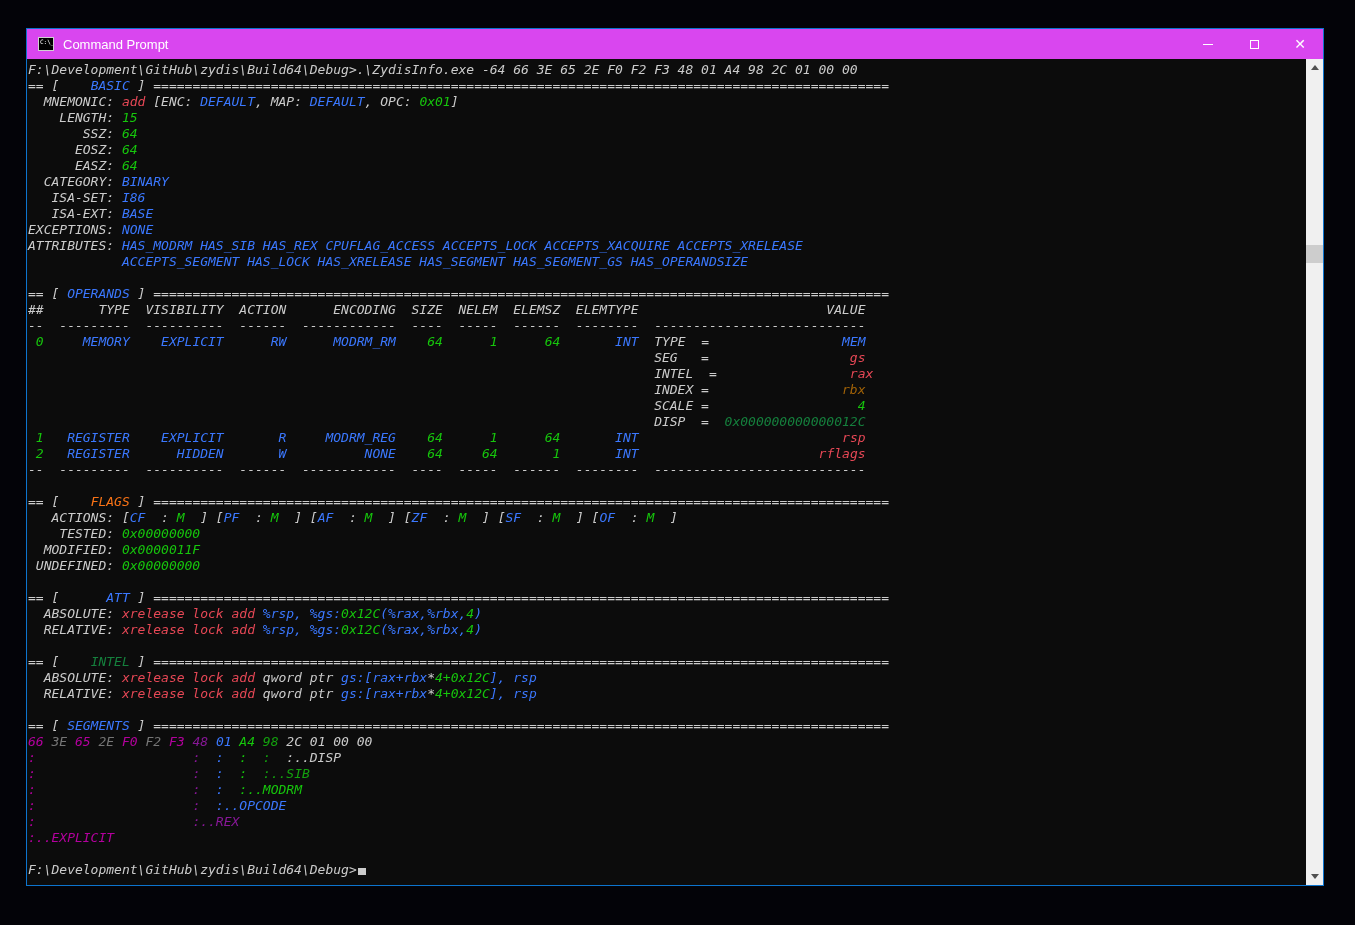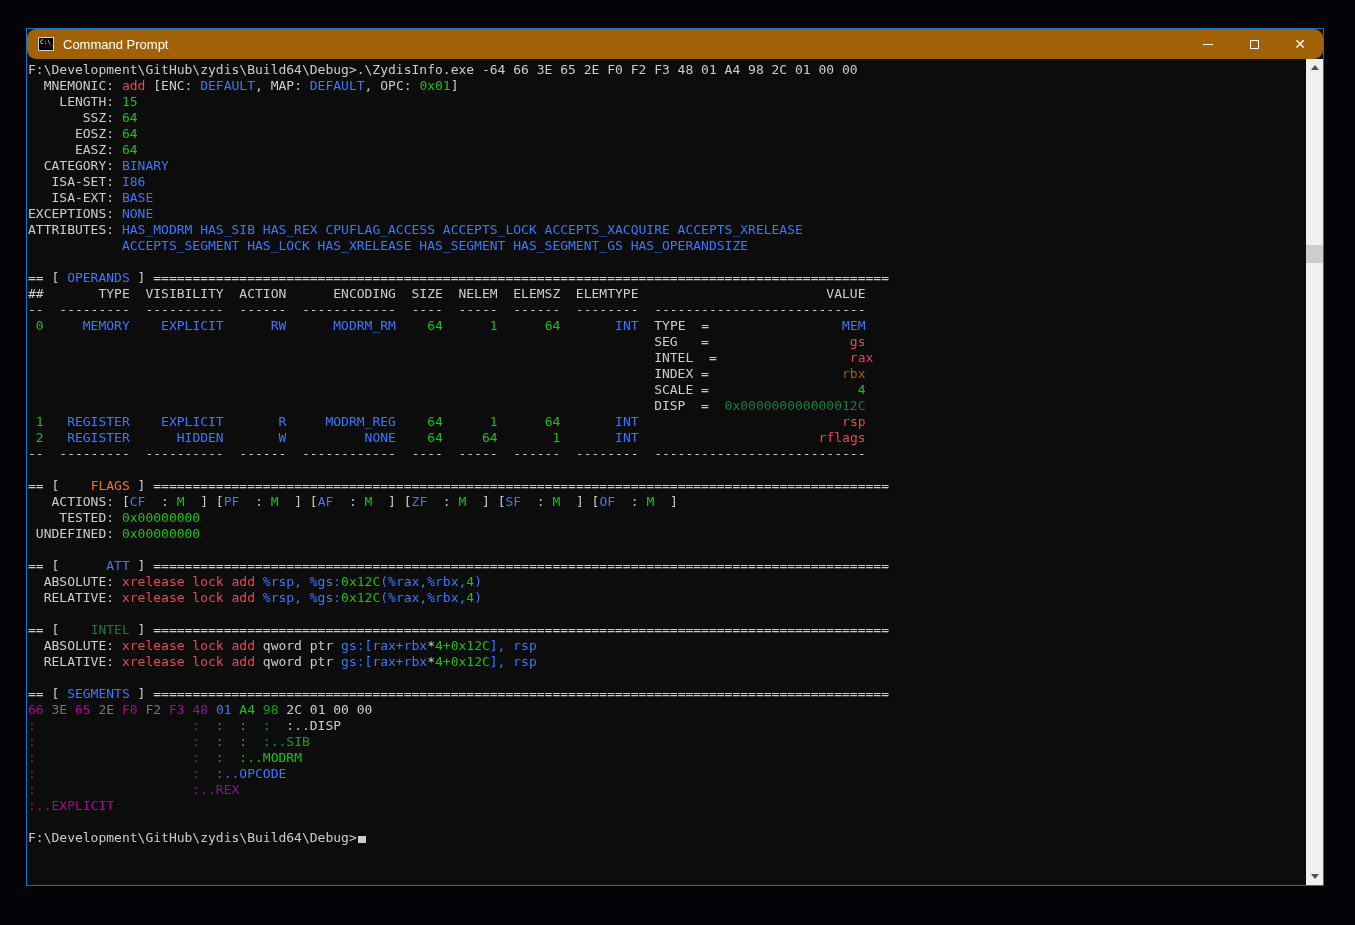--- a/index.html
+++ b/index.html
@@ -13,22 +13,22 @@
   .window {
     position:absolute; left:26px; top:28px;
     width:1298px; height:858px;
     background:#0C0C0C;
     border:1px solid #0D74CE;
     box-sizing:border-box;
     display:flex; flex-direction:column;
   }
   .titlebar {
     flex:0 0 30px; height:30px;
-    background:#a16207;
-    display:flex; align-items:center;border-radius:9px;
+    background:#d946ef;
+    display:flex; align-items:center;
   }
   .app-icon {
     width:16px; height:14px;
     margin-left:11px;
     background:#000;
     border:1px solid #cfcfcf;
     box-sizing:border-box;
     color:#fff;
     font-size:6px; line-height:6px;
     padding-top:1px; padding-left:1px;
@@ -51,21 +51,21 @@
   .max-box { width:9px; height:9px; border:1px solid #ffffff; box-sizing:border-box; }
   .close-glyph { font:14px "DejaVu Sans", sans-serif; color:#fff; }
   .winbody { flex:1; display:flex; min-height:0; }
   .console {
     flex:1;
     padding:3px 0 0 1px;
     font:13px/16px "DejaVu Sans Mono", monospace;
     color:#CCCCCC;
     overflow:hidden;
   }
-  .line { height:16px; white-space:pre; }
+  .line { height:16px; white-space:pre;font-style:italic; }
   .cursor {
     display:inline-block;
     width:8px; height:7px;
     background:#CCCCCC;
     vertical-align:-1px;
     margin-left:1px;
   }
   .scrollbar {
     flex:0 0 17px;
     background:#F0F0F0;
@@ -110,20 +110,21 @@
         <span class="max-box"></span>
       </div>
       <div class="ctrl">
         <span class="close-glyph">✕</span>
       </div>
     </div>
   </div>
   <div class="winbody">
     <div class="console">
         <div class="line"><span style="color: rgb(204, 204, 204);">F:\Development\GitHub\zydis\Build64\Debug&gt;.\ZydisInfo.exe -64 66 3E 65 2E F0 F2 F3 48 01 A4 98 2C 01 00 00</span></div>
+        <div class="line"><span style="color: rgb(204, 204, 204);">== [    </span><span style="color: rgb(59, 120, 255);">BASIC</span><span style="color: rgb(204, 204, 204);"> ] ==============================================================================================</span></div>
         <div class="line"><span style="color: rgb(204, 204, 204);">  MNEMONIC: </span><span style="color: rgb(231, 72, 86);">add</span><span style="color: rgb(204, 204, 204);"> [ENC: </span><span style="color: rgb(59, 120, 255);">DEFAULT</span><span style="color: rgb(204, 204, 204);">, MAP: </span><span style="color: rgb(59, 120, 255);">DEFAULT</span><span style="color: rgb(204, 204, 204);">, OPC: </span><span style="color: rgb(22, 198, 12);">0x01</span><span style="color: rgb(204, 204, 204);">]</span></div>
         <div class="line"><span style="color: rgb(204, 204, 204);">    LENGTH: </span><span style="color: rgb(22, 198, 12);">15</span></div>
         <div class="line"><span style="color: rgb(204, 204, 204);">       SSZ: </span><span style="color: rgb(22, 198, 12);">64</span></div>
         <div class="line"><span style="color: rgb(204, 204, 204);">      EOSZ: </span><span style="color: rgb(22, 198, 12);">64</span></div>
         <div class="line"><span style="color: rgb(204, 204, 204);">      EASZ: </span><span style="color: rgb(22, 198, 12);">64</span></div>
         <div class="line"><span style="color: rgb(204, 204, 204);">  CATEGORY: </span><span style="color: rgb(59, 120, 255);">BINARY</span></div>
         <div class="line"><span style="color: rgb(204, 204, 204);">   ISA-SET: </span><span style="color: rgb(59, 120, 255);">I86</span></div>
         <div class="line"><span style="color: rgb(204, 204, 204);">   ISA-EXT: </span><span style="color: rgb(59, 120, 255);">BASE</span></div>
         <div class="line"><span style="color: rgb(204, 204, 204);">EXCEPTIONS: </span><span style="color: rgb(59, 120, 255);">NONE</span></div>
         <div class="line"><span style="color: rgb(204, 204, 204);">ATTRIBUTES: </span><span style="color: rgb(59, 120, 255);">HAS_MODRM HAS_SIB HAS_REX CPUFLAG_ACCESS ACCEPTS_LOCK ACCEPTS_XACQUIRE ACCEPTS_XRELEASE</span></div>
@@ -138,20 +139,21 @@
         <div class="line"><span style="color: rgb(204, 204, 204);">                                                                                INDEX =                 </span><span style="color: #a16207;">rbx</span></div>
         <div class="line"><span style="color: rgb(204, 204, 204);">                                                                                SCALE =                   </span><span style="color: rgb(22, 198, 12);">4</span></div>
         <div class="line"><span style="color: rgb(204, 204, 204);">                                                                                DISP  =  </span><span style="color: #15803d;">0x000000000000012C</span></div>
         <div class="line"><span style="color: rgb(22, 198, 12);"> 1</span><span style="color: rgb(204, 204, 204);">  </span><span style="color: rgb(59, 120, 255);"> REGISTER</span><span style="color: rgb(204, 204, 204);">  </span><span style="color: rgb(59, 120, 255);">  EXPLICIT</span><span style="color: rgb(204, 204, 204);">  </span><span style="color: rgb(59, 120, 255);">     R</span><span style="color: rgb(204, 204, 204);">  </span><span style="color: rgb(59, 120, 255);">   MODRM_REG</span><span style="color: rgb(204, 204, 204);">  </span><span style="color: rgb(22, 198, 12);">  64</span><span style="color: rgb(204, 204, 204);">  </span><span style="color: rgb(22, 198, 12);">    1</span><span style="color: rgb(204, 204, 204);">  </span><span style="color: rgb(22, 198, 12);">    64</span><span style="color: rgb(204, 204, 204);">  </span><span style="color: rgb(59, 120, 255);">     INT</span><span style="color: rgb(204, 204, 204);">                          </span><span style="color: rgb(231, 72, 86);">rsp</span></div>
         <div class="line"><span style="color: rgb(22, 198, 12);"> 2</span><span style="color: rgb(204, 204, 204);">  </span><span style="color: rgb(59, 120, 255);"> REGISTER</span><span style="color: rgb(204, 204, 204);">  </span><span style="color: rgb(59, 120, 255);">    HIDDEN</span><span style="color: rgb(204, 204, 204);">  </span><span style="color: rgb(59, 120, 255);">     W</span><span style="color: rgb(204, 204, 204);">  </span><span style="color: rgb(59, 120, 255);">        NONE</span><span style="color: rgb(204, 204, 204);">  </span><span style="color: rgb(22, 198, 12);">  64</span><span style="color: rgb(204, 204, 204);">  </span><span style="color: rgb(22, 198, 12);">   64</span><span style="color: rgb(204, 204, 204);">  </span><span style="color: rgb(22, 198, 12);">     1</span><span style="color: rgb(204, 204, 204);">  </span><span style="color: rgb(59, 120, 255);">     INT</span><span style="color: rgb(204, 204, 204);">                       </span><span style="color: rgb(231, 72, 86);">rflags</span></div>
         <div class="line"><span style="color: rgb(204, 204, 204);">--  ---------  ----------  ------  ------------  ----  -----  ------  --------  ---------------------------</span></div>
         <div class="line"></div>
         <div class="line"><span style="color: rgb(204, 204, 204);">== [    </span><span style="color: #f97316;">FLAGS</span><span style="color: rgb(204, 204, 204);"> ] ==============================================================================================</span></div>
         <div class="line"><span style="color: rgb(204, 204, 204);">   ACTIONS: [</span><span style="color: rgb(59, 120, 255);">CF</span><span style="color: rgb(204, 204, 204);">  : </span><span style="color: rgb(22, 198, 12);">M</span><span style="color: rgb(204, 204, 204);">  ] [</span><span style="color: rgb(59, 120, 255);">PF</span><span style="color: rgb(204, 204, 204);">  : </span><span style="color: rgb(22, 198, 12);">M</span><span style="color: rgb(204, 204, 204);">  ] [</span><span style="color: rgb(59, 120, 255);">AF</span><span style="color: rgb(204, 204, 204);">  : </span><span style="color: rgb(22, 198, 12);">M</span><span style="color: rgb(204, 204, 204);">  ] [</span><span style="color: rgb(59, 120, 255);">ZF</span><span style="color: rgb(204, 204, 204);">  : </span><span style="color: rgb(22, 198, 12);">M</span><span style="color: rgb(204, 204, 204);">  ] [</span><span style="color: rgb(59, 120, 255);">SF</span><span style="color: rgb(204, 204, 204);">  : </span><span style="color: rgb(22, 198, 12);">M</span><span style="color: rgb(204, 204, 204);">  ] [</span><span style="color: rgb(59, 120, 255);">OF</span><span style="color: rgb(204, 204, 204);">  : </span><span style="color: rgb(22, 198, 12);">M</span><span style="color: rgb(204, 204, 204);">  ]</span></div>
         <div class="line"><span style="color: rgb(204, 204, 204);">    TESTED: </span><span style="color: rgb(22, 198, 12);">0x00000000</span></div>
+        <div class="line"><span style="color: rgb(204, 204, 204);">  MODIFIED: </span><span style="color: rgb(22, 198, 12);">0x0000011F</span></div>
         <div class="line"><span style="color: rgb(204, 204, 204);"> UNDEFINED: </span><span style="color: rgb(22, 198, 12);">0x00000000</span></div>
         <div class="line"></div>
         <div class="line"><span style="color: rgb(204, 204, 204);">== [      </span><span style="color: rgb(59, 120, 255);">ATT</span><span style="color: rgb(204, 204, 204);"> ] ==============================================================================================</span></div>
         <div class="line"><span style="color: rgb(204, 204, 204);">  ABSOLUTE: </span><span style="color: rgb(231, 72, 86);">xrelease lock add</span><span style="color: rgb(204, 204, 204);"> </span><span style="color: rgb(59, 120, 255);">%rsp, %gs:</span><span style="color: rgb(22, 198, 12);">0x12C</span><span style="color: rgb(59, 120, 255);">(%rax,%rbx,</span><span style="color: rgb(22, 198, 12);">4</span><span style="color: rgb(59, 120, 255);">)</span></div>
         <div class="line"><span style="color: rgb(204, 204, 204);">  RELATIVE: </span><span style="color: rgb(231, 72, 86);">xrelease lock add</span><span style="color: rgb(204, 204, 204);"> </span><span style="color: rgb(59, 120, 255);">%rsp, %gs:</span><span style="color: rgb(22, 198, 12);">0x12C</span><span style="color: rgb(59, 120, 255);">(%rax,%rbx,</span><span style="color: rgb(22, 198, 12);">4</span><span style="color: rgb(59, 120, 255);">)</span></div>
         <div class="line"></div>
         <div class="line"><span style="color: rgb(204, 204, 204);">== [    </span><span style="color: #15803d;">INTEL</span><span style="color: rgb(204, 204, 204);"> ] ==============================================================================================</span></div>
         <div class="line"><span style="color: rgb(204, 204, 204);">  ABSOLUTE: </span><span style="color: rgb(231, 72, 86);">xrelease lock add</span><span style="color: rgb(204, 204, 204);"> qword ptr </span><span style="color: rgb(59, 120, 255);">gs:[rax+rbx</span><span style="color: rgb(204, 204, 204);">*</span><span style="color: rgb(22, 198, 12);">4+0x12C</span><span style="color: rgb(59, 120, 255);">], rsp</span></div>
         <div class="line"><span style="color: rgb(204, 204, 204);">  RELATIVE: </span><span style="color: rgb(231, 72, 86);">xrelease lock add</span><span style="color: rgb(204, 204, 204);"> qword ptr </span><span style="color: rgb(59, 120, 255);">gs:[rax+rbx</span><span style="color: rgb(204, 204, 204);">*</span><span style="color: rgb(22, 198, 12);">4+0x12C</span><span style="color: rgb(59, 120, 255);">], rsp</span></div>
         <div class="line"></div>

